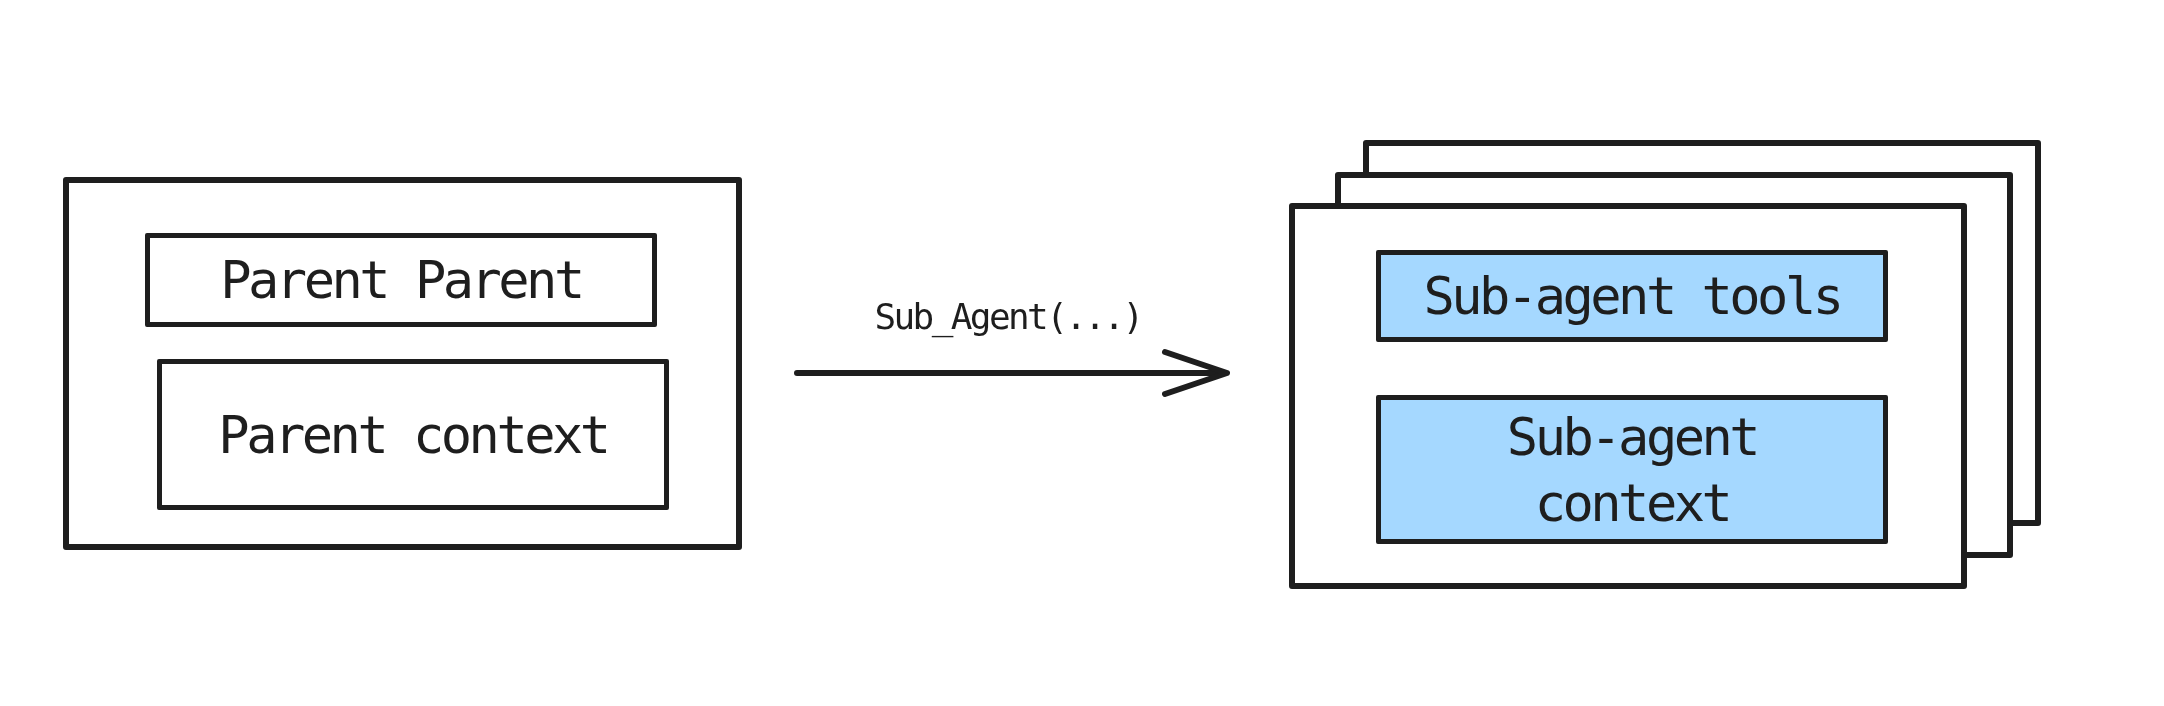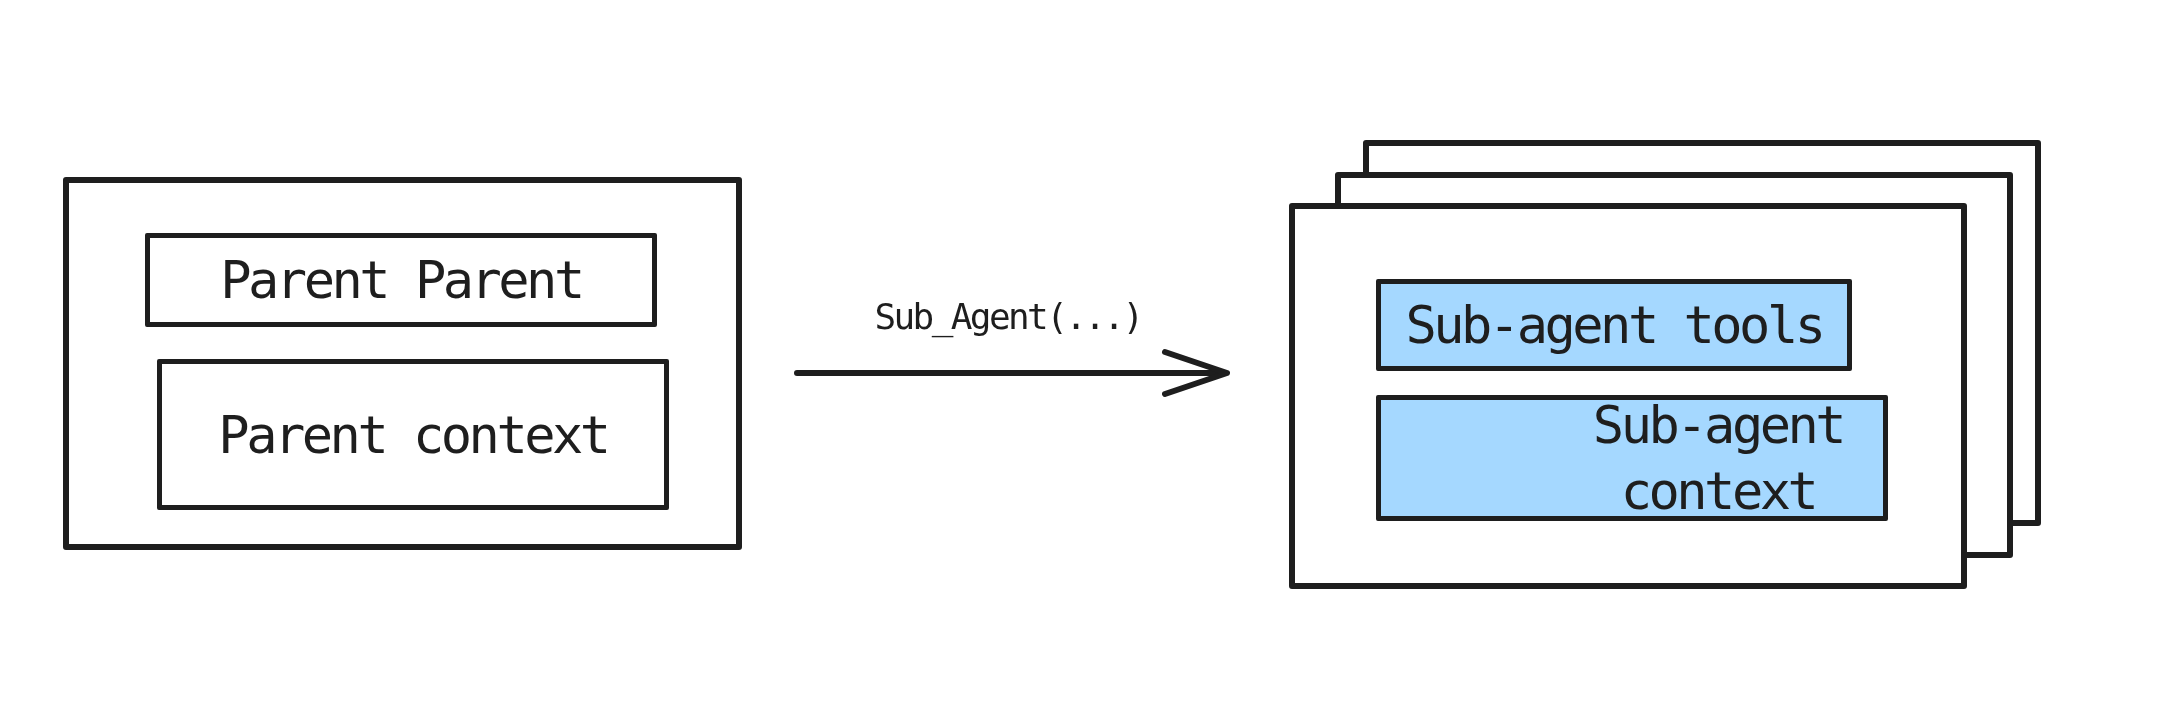--- a/index.html
+++ b/index.html
@@ -50,22 +50,22 @@
     font-size:36px;letter-spacing:-2.6px;
   }
   svg.arrow{
     position:absolute;left:0;top:0;width:2164px;height:706px;
     pointer-events:none;
   }
   
   .card-back{left:1363px;top:140px;width:678px;height:386px;z-index:1;}
   .card-middle{left:1335px;top:172px;width:678px;height:386px;z-index:2;}
   .card-front{left:1289px;top:203px;width:678px;height:386px;z-index:3;}
-  .sub-tools{left:1376px;top:279px;width:476px;height:92px;z-index:4;}
-  .sub-context{left:1376px;top:395px;width:512px;height:126px;z-index:4;justify-content:flex-end;}
+  .sub-tools{left:1376px;top:250px;width:512px;height:92px;z-index:4;}
+  .sub-context{left:1376px;top:395px;width:512px;height:149px;z-index:4;}
   .sub-context .lbl{max-width:330px;}
 </style>
 </head>
 <body>
 
 <div class="canvas">
 
   <div class="box parent-outer">
     
   </div>

